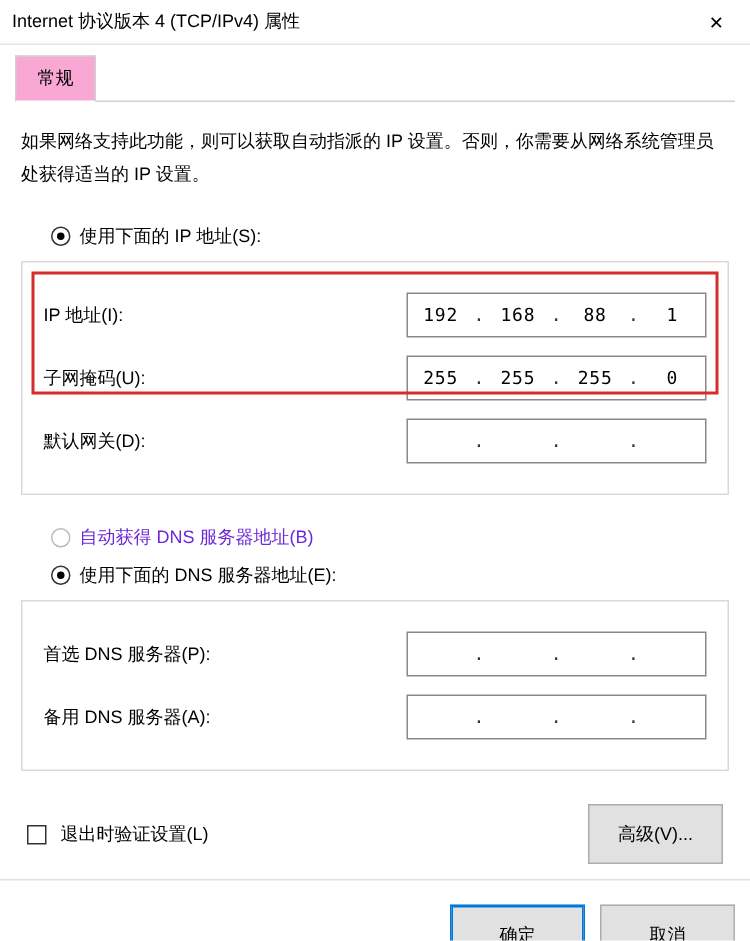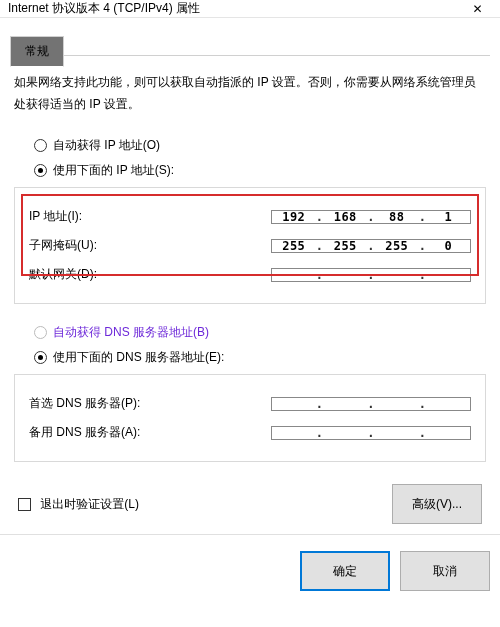--- a/index.html
+++ b/index.html
@@ -10,21 +10,21 @@
     background: #fff;
     color: #000;
     width: 500px;
     height: 627px;
     overflow: hidden;
   }
   .titlebar {
     display: flex;
     align-items: center;
     justify-content: space-between;
-    height: 18px;
+    height: 30px;
     padding: 0 0 0 8px;
     border-bottom: 1px solid #e5e5e5;
   }
   .titlebar span { font-size: 12px; }
   .close-btn {
     width: 45px; height: 30px;
     display:flex; align-items:center; justify-content:center;
     font-size: 14px;
     cursor: pointer;
   }
@@ -32,23 +32,23 @@
   .tabstrip {
     display:flex;
     border-bottom: 1px solid #d0d0d0;
     margin-bottom: 16px;
   }
   .tab {
     padding: 6px 14px;
     font-size: 12px;
     border: 1px solid #d0d0d0;
     border-bottom: 1px solid #fff;
-    background:#737373;
+    background:#f9a8d4;
     position: relative;
-    top: 12px;
+    top: 1px;
     cursor: pointer;
   }
   .desc {
     padding: 0 4px 18px 4px;
     line-height: 1.8;
   }
   .radio-row {
     display:flex; align-items:center;
     padding: 4px 0 4px 24px;
   }
@@ -68,27 +68,26 @@
     margin: 4px 4px 16px 4px;
     padding: 14px 10px 14px 10px;
     position: relative;
   }
   .field-row {
     display:flex; align-items:center; justify-content:space-between;
     padding: 6px 4px;
   }
   .field-label { flex: 0 0 190px; }
   .ip-input {
-    width: 200px; height: 14px;
+    width: 200px; height: 30px;
     border:1px solid #888;
     display:flex; align-items:center; justify-content:space-evenly;
     font-family: "Segoe UI", monospace;
     letter-spacing: 0.5px;
     background:#fff;
-    font-weight:bold;
   }
   .ip-input span { display:inline-block; text-align:center; }
   .ip-oct { width: 34px; }
   .ip-dot { width: 8px; color:#333; }
   .highlight-box {
     position:absolute;
     border: 2px solid #d62c2c;
     pointer-events:none;
   }
   .hl1 { left:6px; top:6px; right:6px; height:82px; }
@@ -135,24 +134,20 @@
 
 <div class="content">
 
   <div class="tabstrip">
     <div class="tab">常规</div>
   </div>
 
   <div class="desc">如果网络支持此功能，则可以获取自动指派的 IP 设置。否则，你需要从网络系统管理员处获得适当的 IP 设置。</div>
 
   <div class="radio-row">
-    <span class="radio"></span>
-    <span>自动获得 IP 地址(O)</span>
-  </div>
-  <div class="radio-row">
     <span class="radio checked"></span>
     <span>使用下面的 IP 地址(S):</span>
   </div>
 
   <div class="group" style="position:relative;">
     <div class="highlight-box hl1"></div>
 
     <div class="field-row">
       <span class="field-label">IP 地址(I):</span>
       <div class="ip-input">

